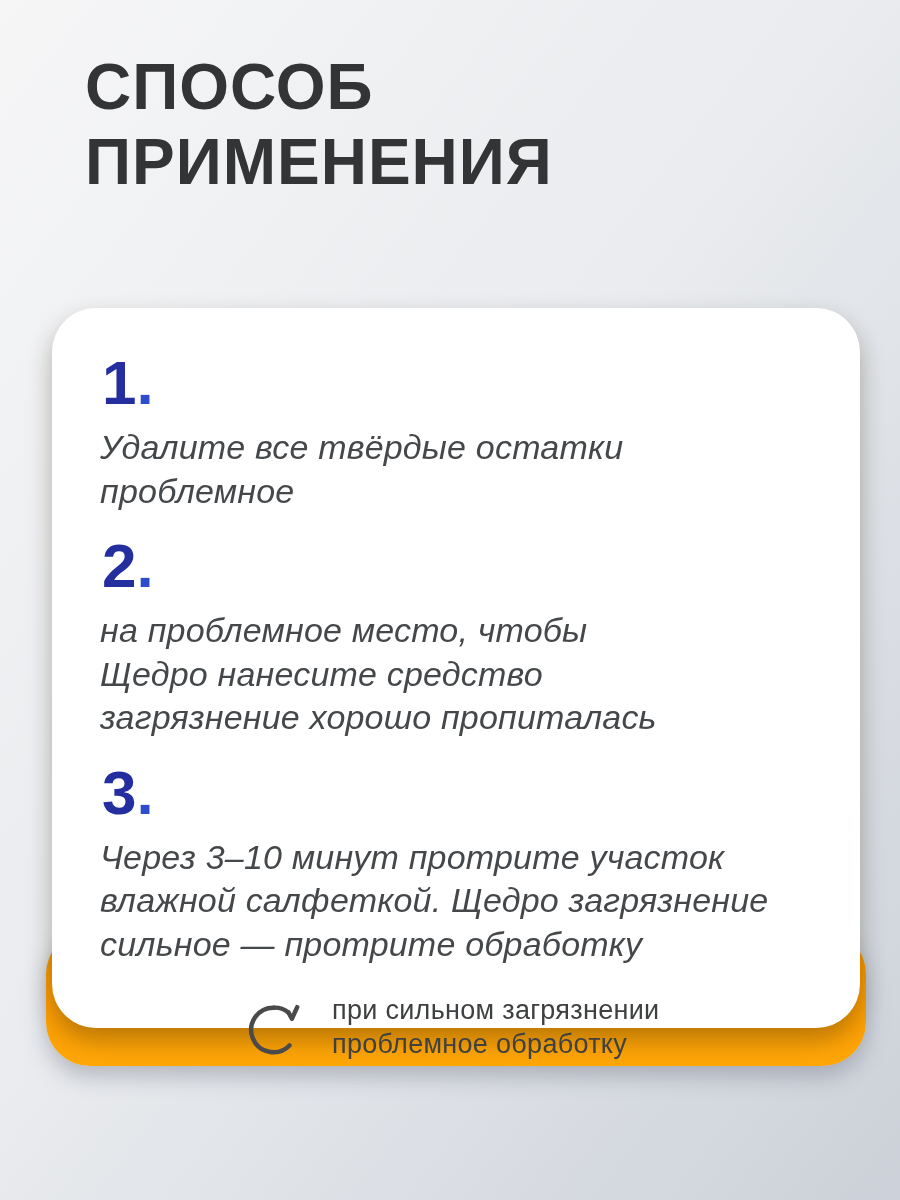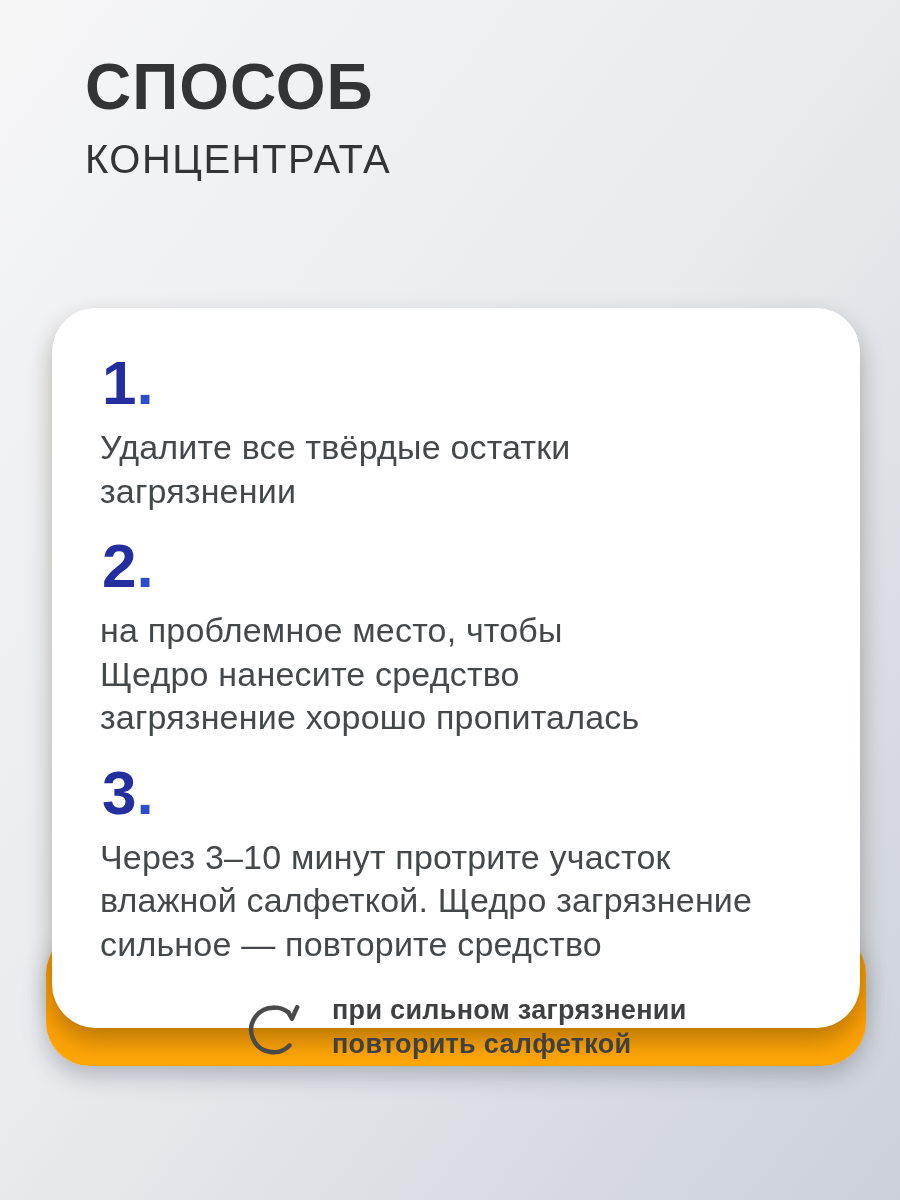--- a/index.html
+++ b/index.html
@@ -93,89 +93,89 @@
   .step-number .dot { color: var(--accent-blue-light); }
 
   .step-text {
     color: var(--body-text);
     font-size: 34px;
     font-weight: 400;
     line-height: 1.28;
     letter-spacing: 0.2px;
     margin-bottom: 22px;
   }
-  .step-text .line { display: block; }
+  .step-text .line { display: block; font-style: italic; }
 
   .note {
     display: flex;
     align-items: center;
     gap: 28px;
     margin: 28px 0 0 142px;
   }
   .note-icon { width: 62px; height: 62px; flex: 0 0 auto; }
   .note-icon svg { width: 100%; height: 100%; display: block; }
   .note-text {
     color: #3e4041;
     font-size: 27px;
-    font-weight: 700;
+    font-weight: 400;
     line-height: 1.25;
     letter-spacing: 0.3px;
   }
   .note-text .line { display: block; }
 </style>
 </head>
 <body>
 
 <div class="canvas">
 
   <div class="header">
     <h1 class="title">
       <span class="line">СПОСОБ</span>
+      <span class="line">ПРИМЕНЕНИЯ</span>
     </h1>
-    <div class="subtitle">КОНЦЕНТРАТА</div>
   </div>
 
   <div class="orange-base"></div>
 
   <section class="card">
 
     <div class="step">
       <div class="step-number"><span>1</span><span class="dot">.</span></div>
       <p class="step-text">
         <span class="line">Удалите все твёрдые остатки</span>
-        <span class="line">загрязнении</span>
+        <span class="line">проблемное</span>
       </p>
     </div>
 
     <div class="step">
       <div class="step-number"><span>2</span><span class="dot">.</span></div>
       <p class="step-text">
         <span class="line">на проблемное место, чтобы</span>
         <span class="line">Щедро нанесите средство</span>
         <span class="line">загрязнение хорошо пропиталась</span>
       </p>
     </div>
 
     <div class="step">
       <div class="step-number"><span>3</span><span class="dot">.</span></div>
       <p class="step-text">
         <span class="line">Через 3–10 минут протрите участок</span>
         <span class="line">влажной салфеткой. Щедро загрязнение</span>
-        <span class="line">сильное — повторите средство</span>
+        <span class="line">сильное — протрите обработку</span>
       </p>
     </div>
 
     <div class="note">
       <span class="note-icon">
         <svg viewBox="0 0 64 64" fill="none" xmlns="http://www.w3.org/2000/svg">
           <path d="M33 11 A 23 23 0 1 0 49 50" stroke="var(--icon-stroke)" stroke-width="4.6" stroke-linecap="round" fill="none"></path>
           <path d="M33 11 A 23 23 0 0 1 48 16" stroke="var(--icon-stroke)" stroke-width="4.6" stroke-linecap="round" fill="none"></path>
           <path d="M48 16 L 51.5 22.5 L 57 10.5" stroke="var(--icon-stroke)" stroke-width="4.6" stroke-linecap="round" stroke-linejoin="round" fill="none"></path>
         </svg>
       </span>
       <p class="note-text">
         <span class="line">при сильном загрязнении</span>
-        <span class="line">повторить салфеткой</span>
+        <span class="line">проблемное обработку</span>
       </p>
     </div>
 
   </section>
 </div>
 
 </body></html>

